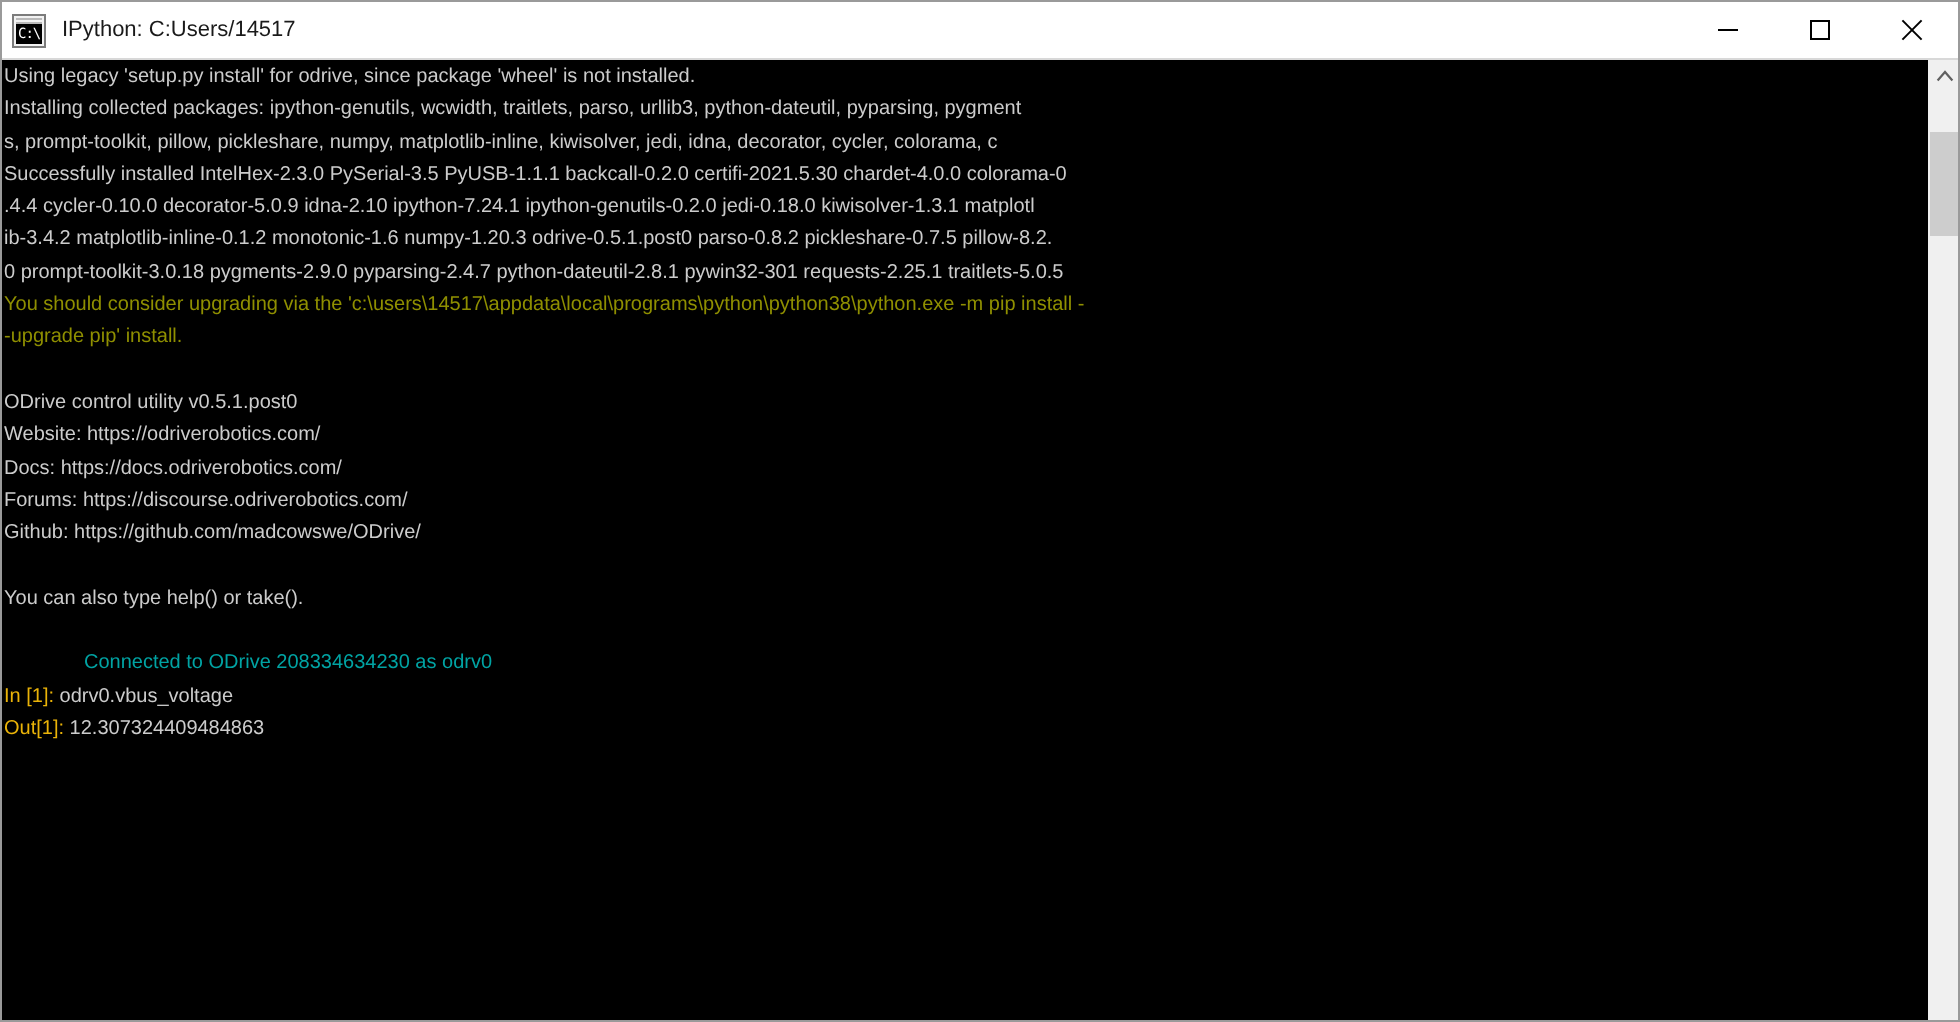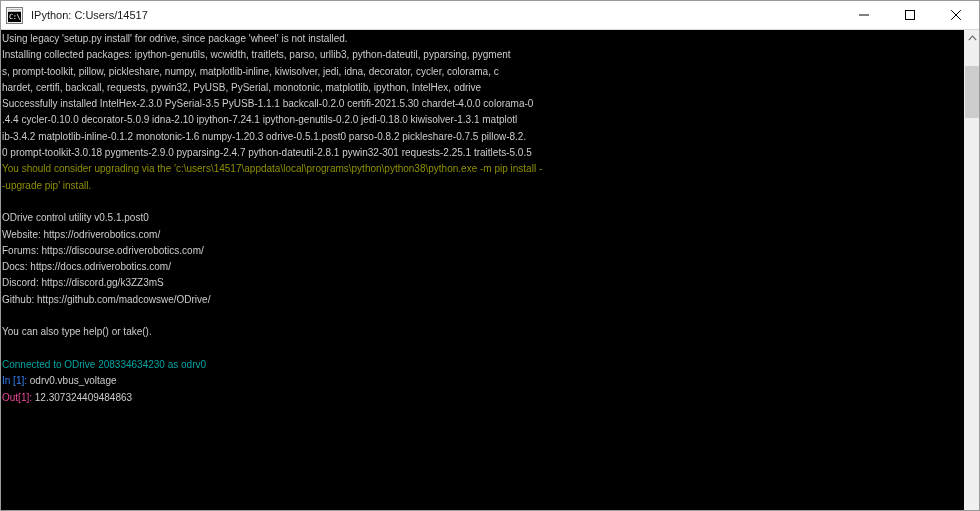--- a/index.html
+++ b/index.html
@@ -52,23 +52,23 @@
   #textarea {
     position:absolute; left:0; top:0; width:963px; height:480px;
     padding:1px 0 0 1px; overflow:hidden;
   }
   .line {
     font-family:Liberation Sans, sans-serif;
     font-size:10px; line-height:16.3px; height:16.3px;
     color:#cccccc; white-space:pre; letter-spacing:0px;
   }
   .c-warn   { color:#8f8f00; }
-  .c-teal   { color:#00a3a3; }
-  .c-green  { color:#3b82f6; }
-  .c-red    { color:#ec4899; }
+  .c-teal   { color:#00a3a3;padding-left:40px; }
+  .c-green  { color:#eab308; }
+  .c-red    { color:#eab308; }
   .c-white  { color:#cccccc; }
 
   
   #scrollbar {
     position:absolute; right:0; top:29px; width:15px; height:480px;
     background:#f0f0f0; border-left:1px solid #f0f0f0;
   }
   #sb-up {
     position:absolute; left:0; top:0; width:15px; height:16px;
     display:flex; align-items:center; justify-content:center;
@@ -113,33 +113,31 @@
         </svg>
       </div>
     </div>
   </div>
 
   <div id="console">
     <div id="textarea">
         <div class="line c-white">Using legacy 'setup.py install' for odrive, since package 'wheel' is not installed.</div>
         <div class="line c-white">Installing collected packages: ipython-genutils, wcwidth, traitlets, parso, urllib3, python-dateutil, pyparsing, pygment</div>
         <div class="line c-white">s, prompt-toolkit, pillow, pickleshare, numpy, matplotlib-inline, kiwisolver, jedi, idna, decorator, cycler, colorama, c</div>
-        <div class="line c-white">hardet, certifi, backcall, requests, pywin32, PyUSB, PySerial, monotonic, matplotlib, ipython, IntelHex, odrive</div>
         <div class="line c-white">Successfully installed IntelHex-2.3.0 PySerial-3.5 PyUSB-1.1.1 backcall-0.2.0 certifi-2021.5.30 chardet-4.0.0 colorama-0</div>
         <div class="line c-white">.4.4 cycler-0.10.0 decorator-5.0.9 idna-2.10 ipython-7.24.1 ipython-genutils-0.2.0 jedi-0.18.0 kiwisolver-1.3.1 matplotl</div>
         <div class="line c-white">ib-3.4.2 matplotlib-inline-0.1.2 monotonic-1.6 numpy-1.20.3 odrive-0.5.1.post0 parso-0.8.2 pickleshare-0.7.5 pillow-8.2.</div>
         <div class="line c-white">0 prompt-toolkit-3.0.18 pygments-2.9.0 pyparsing-2.4.7 python-dateutil-2.8.1 pywin32-301 requests-2.25.1 traitlets-5.0.5</div>
         <div class="line c-warn">You should consider upgrading via the 'c:\users\14517\appdata\local\programs\python\python38\python.exe -m pip install -</div>
         <div class="line c-warn">-upgrade pip' install.</div>
         <div class="line c-white">&nbsp;</div>
         <div class="line c-white">ODrive control utility v0.5.1.post0</div>
         <div class="line c-white">Website: https://odriverobotics.com/</div>
+        <div class="line c-white">Docs: https://docs.odriverobotics.com/</div>
         <div class="line c-white">Forums: https://discourse.odriverobotics.com/</div>
-        <div class="line c-white">Docs: https://docs.odriverobotics.com/</div>
-        <div class="line c-white">Discord: https://discord.gg/k3ZZ3mS</div>
         <div class="line c-white">Github: https://github.com/madcowswe/ODrive/</div>
         <div class="line c-white">&nbsp;</div>
         <div class="line c-white">You can also type help() or take().</div>
         <div class="line c-white">&nbsp;</div>
         <div class="line c-teal">Connected to ODrive 208334634230 as odrv0</div>
         <div class="line"><span class="c-green">In [1]:</span><span class="c-white"> odrv0.vbus_voltage</span></div>
         <div class="line"><span class="c-red">Out[1]:</span><span class="c-white"> 12.307324409484863</span></div>
       </div>
   </div>
 

